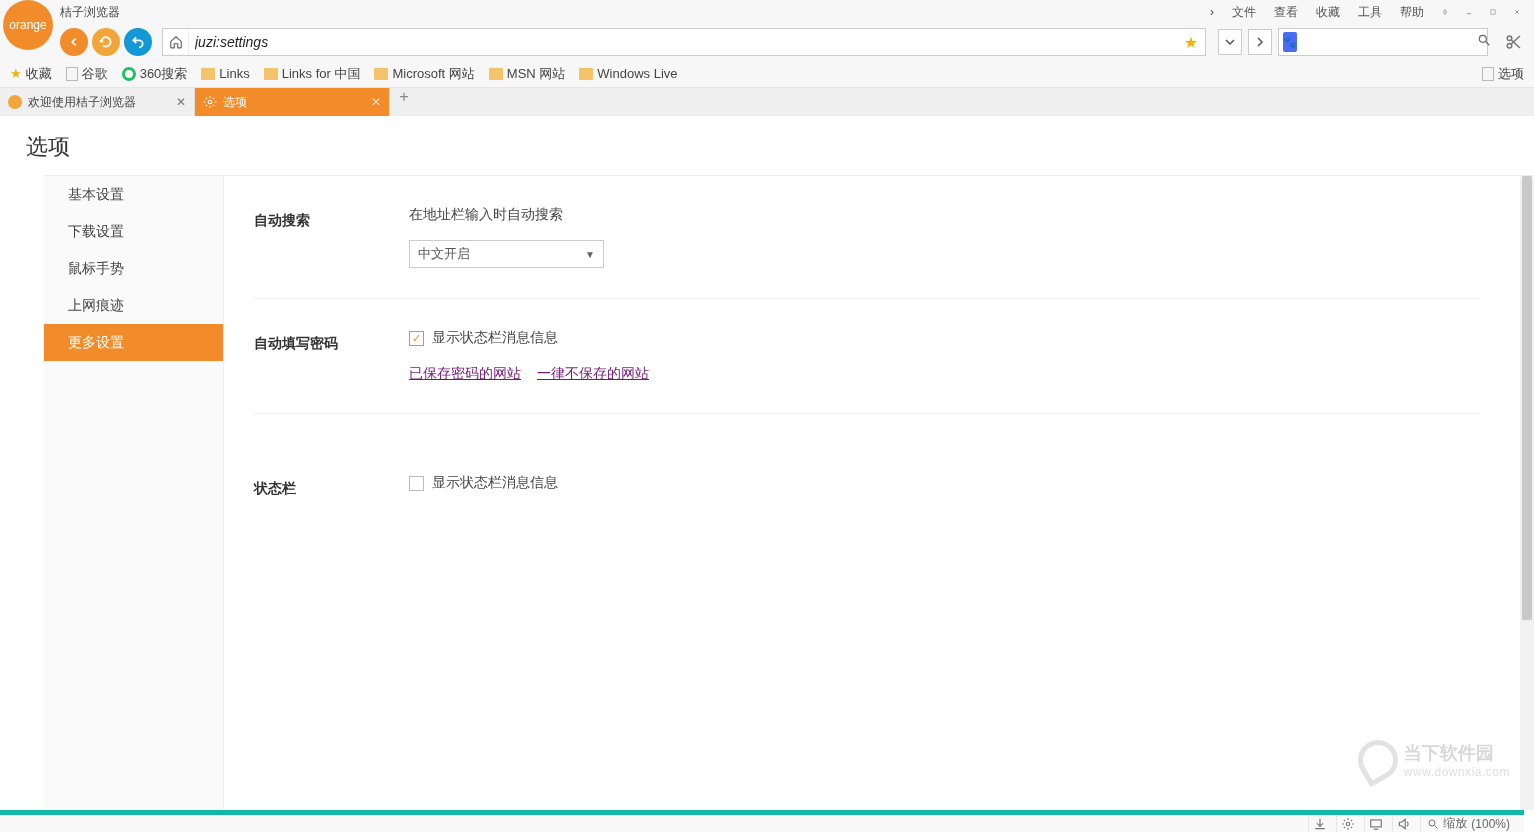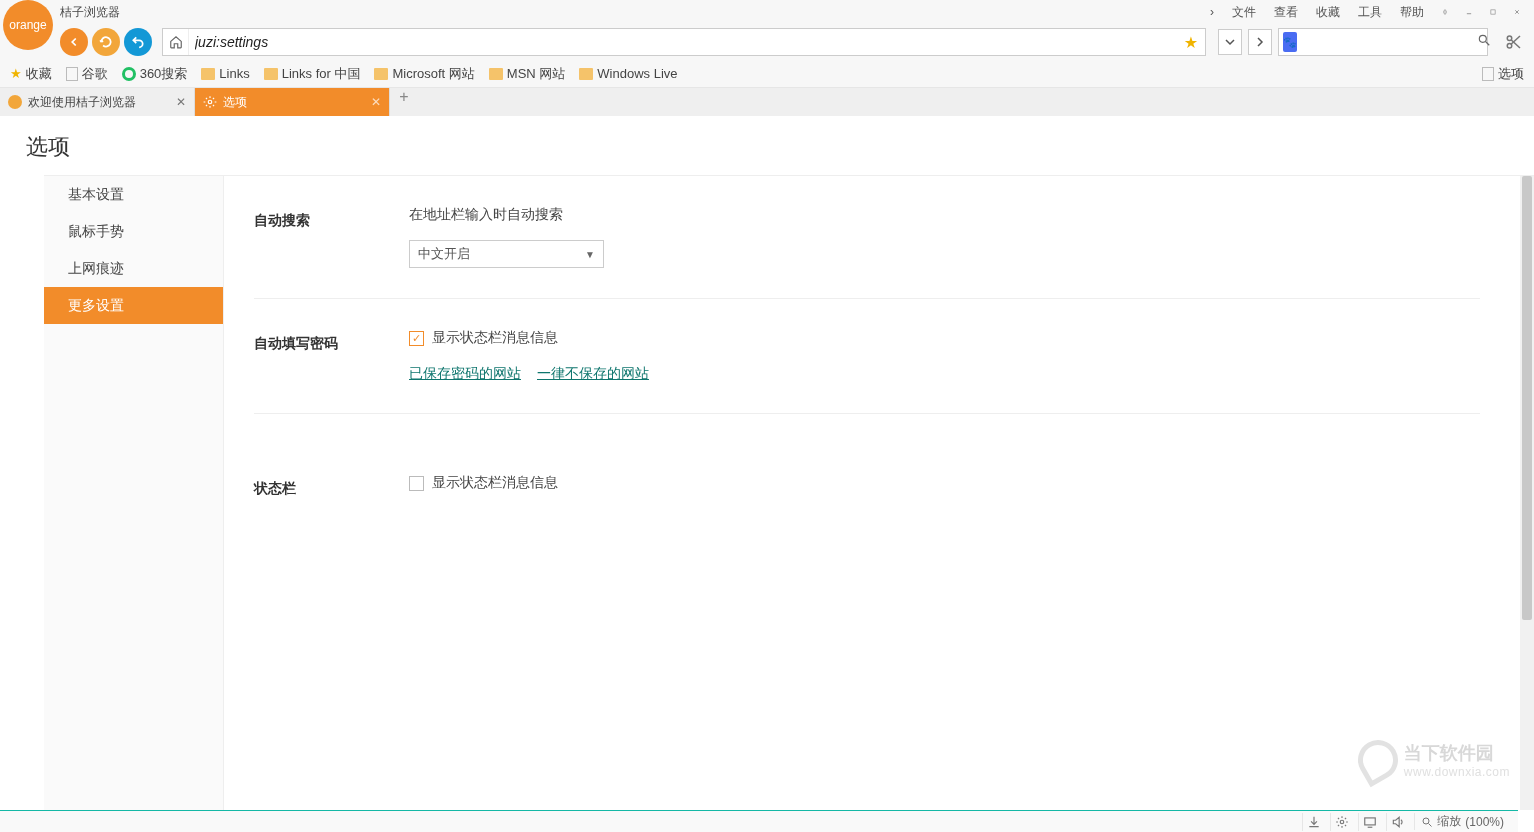--- a/index.html
+++ b/index.html
@@ -63,35 +63,35 @@
 .section:last-child { border-bottom:none; }
 .section-label { width:155px; font-size:14px; font-weight:600; color:#333; padding-top:6px; }
 .section-body { flex:1; font-size:14px; color:#444; }
 .section-body .desc { margin-bottom:16px; }
 .select { width:195px; height:28px; border:1px solid #ccc; display:flex; align-items:center; padding:0 8px; font-size:13px; color:#555; position:relative; }
 .select .caret { margin-left:auto; font-size:10px; color:#666; }
 .chk-row { display:flex; align-items:center; gap:8px; margin-bottom:18px; }
 .chk { width:15px; height:15px; border:1px solid #bbb; display:flex; align-items:center; justify-content:center; font-size:11px; }
 .chk.checked { border-color:#f28c2a; color:#f28c2a; }
 .links-row { display:flex; gap:16px; }
-.links-row a { color:#0f766e; font-size:14px; text-decoration:underline; }
+.links-row a { color:#701a75; font-size:14px; text-decoration:underline; }
 
 
 .content::-webkit-scrollbar { width:14px; }
 .content-sb { position:absolute; right:0; top:0; width:14px; height:100%; background:#f1f1f1; }
 .content-sb .thumb { position:absolute; left:2px; right:2px; top:0; height:70%; background:#c8c8c8; border-radius:2px; }
 
 
 .watermark { position:absolute; right:24px; bottom:30px; color:#dadada; font-size:14px; text-align:left; pointer-events:none; display:flex; align-items:center; gap:6px;margin-top:12px; }
 .watermark .wm-logo { width:40px; height:40px; border:5px solid #e2e2e2; border-radius:50% 50% 50% 0; transform:rotate(-30deg); }
 .watermark .wm-text .l1 { font-size:18px; font-weight:bold; color:#d8d8d8; }
 .watermark .wm-text .l2 { font-size:12px; color:#e0e0e0; letter-spacing:0.5px; }
 
 
-.status-bar { position:absolute; bottom:0; left:0; right:16px; height:22px; border-top:1px solid #14b8a6; background:#f9f9f9; display:flex; align-items:center; justify-content:flex-end; padding:0 8px; gap:6px; font-size:12px; color:#666; }
+.status-bar { position:absolute; bottom:0; left:0; right:10px; height:22px; border-top:5px solid #14b8a6; background:#f9f9f9; display:flex; align-items:center; justify-content:flex-end; padding:0 8px; gap:6px; font-size:12px; color:#666; }
 .status-bar .sb-icon { width:22px; height:18px; display:flex; align-items:center; justify-content:center; border-left:1px solid #e6e6e6; }
 .status-bar .zoom { padding:0 6px; display:flex; align-items:center; gap:4px; border-left:1px solid #e6e6e6; }
 </style>
 </head>
 <body>
 
 <div class="logo-orange">
     <span>orange</span>
   </div>
 
@@ -237,20 +237,21 @@
     <span class="close">✕</span>
   </div>
   <div class="tab-add">+</div>
 </div>
 
 <div class="page">
   <div class="page-header">选项</div>
   <div class="page-body">
     <div class="sidebar">
       <div class="sidebar-item">基本设置</div>
+      <div class="sidebar-item">下载设置</div>
       <div class="sidebar-item">鼠标手势</div>
       <div class="sidebar-item">上网痕迹</div>
       <div class="sidebar-item active">更多设置</div>
     </div>
     <div class="content">
       <div class="content-scroll">
 
       <div class="section">
         <div class="section-label">自动搜索</div>
         <div class="section-body">

